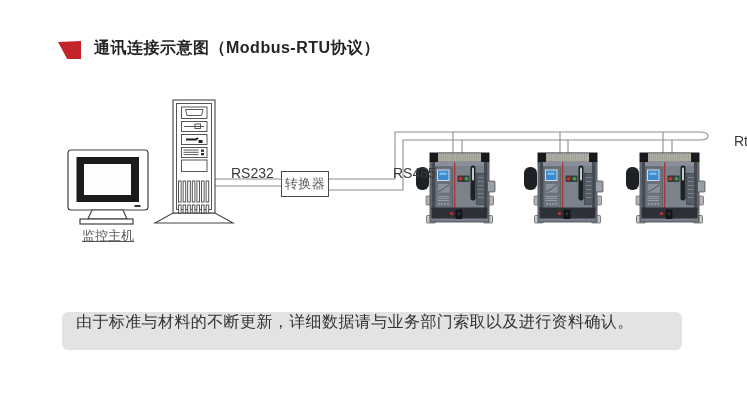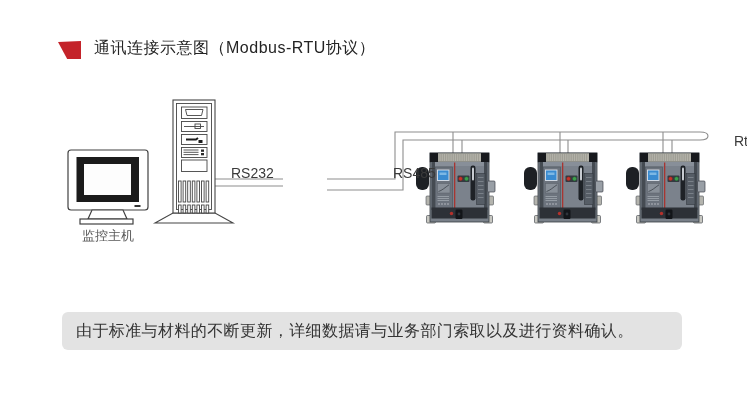--- a/index.html
+++ b/index.html
@@ -8,42 +8,42 @@
     font-family:"Liberation Sans",sans-serif;overflow:hidden;
   }
   
   .title-flag{
     position:absolute;left:58px;top:41px;width:23px;height:18px;
     background:#c4232a;
     clip-path:polygon(0% 6%,100% 0%,100% 100%,40% 100%);
   }
   .page-title{
     position:absolute;left:94px;top:38px;margin:0;
-    font-size:16px;font-weight:normal;color:#242424;letter-spacing:0.5px;
+    font-size:16px;font-weight:bold;color:#242424;letter-spacing:0.5px;
   }
   
   .diagram-svg{position:absolute;left:0;top:0;z-index:1;}
   
   .lbl{position:absolute;z-index:3;color:#3a3a3a;font-size:14px;line-height:14px;}
   .lbl-rs232{left:231px;top:166px;text-align:right;}
   .lbl-rs485{left:346px;top:166px;margin-left:47px;}
   .lbl-rt{left:734px;top:134px;}
-  .lbl-host{left:68px;top:229px;width:80px;text-align:center;font-size:13px;color:#575757;}
+  .lbl-host{left:68px;top:229px;width:80px;text-align:center;font-size:13px;color:#575757;text-decoration:underline;}
   
   .converter-box{
     position:absolute;z-index:2;left:281px;top:171px;width:48px;height:26px;
     background:#ffffff;border:1.4px solid #4b4b4b;box-sizing:border-box;
     display:flex;align-items:center;justify-content:center;
     font-size:13px;color:#585858;letter-spacing:0.5px;
   }
   
   .note-box{
     position:absolute;left:62px;top:312px;width:620px;height:38px;
     background:#e3e3e3;border-radius:6px;box-sizing:border-box;
-    display:flex;align-items:center;padding:0 24px 0 14px;z-index:3;
+    display:flex;align-items:flex-start;padding:0 24px 0 14px;z-index:3;
   }
   .note-text{
     margin:0;font-family:"Liberation Serif","DejaVu Serif",serif;
     font-size:16px;color:#333333;letter-spacing:0.4px;white-space:nowrap;
   }
 </style>
 </head>
 <body>
 
 <div class="stage">
@@ -159,18 +159,21 @@
     <use href="#breaker-symbol" transform="translate(415,146)"></use>
     <use href="#breaker-symbol" transform="translate(523,146)"></use>
     <use href="#breaker-symbol" transform="translate(625,146)"></use>
   </svg>
 
   <div class="lbl lbl-rs232">RS232</div>
   <div class="lbl lbl-rs485">RS485</div>
   <div class="lbl lbl-rt">Rt</div>
   <div class="lbl lbl-host">监控主机</div>
 
+  <div class="converter-box">
+    <span>转换器</span>
+  </div>
 
   <div class="note-box">
     <p class="note-text">由于标准与材料的不断更新，详细数据请与业务部门索取以及进行资料确认。</p>
   </div>
 
 </div>
 
 </body></html>

